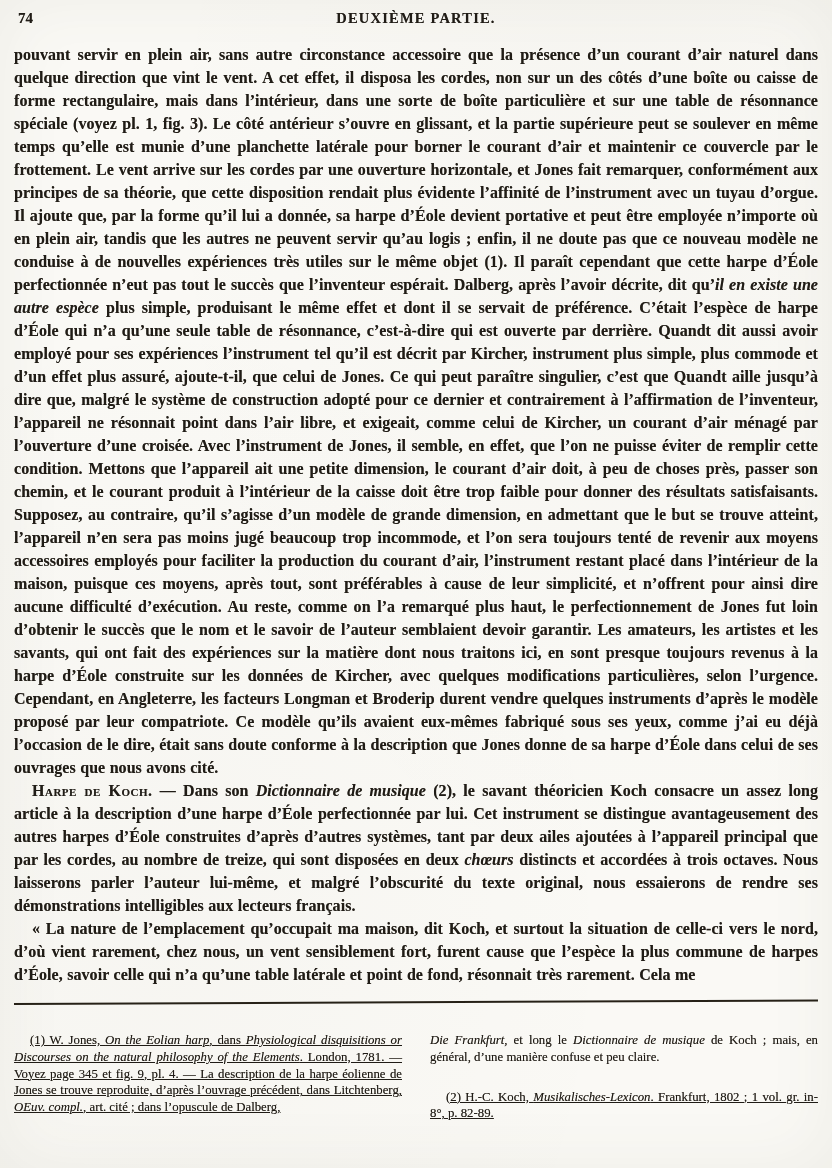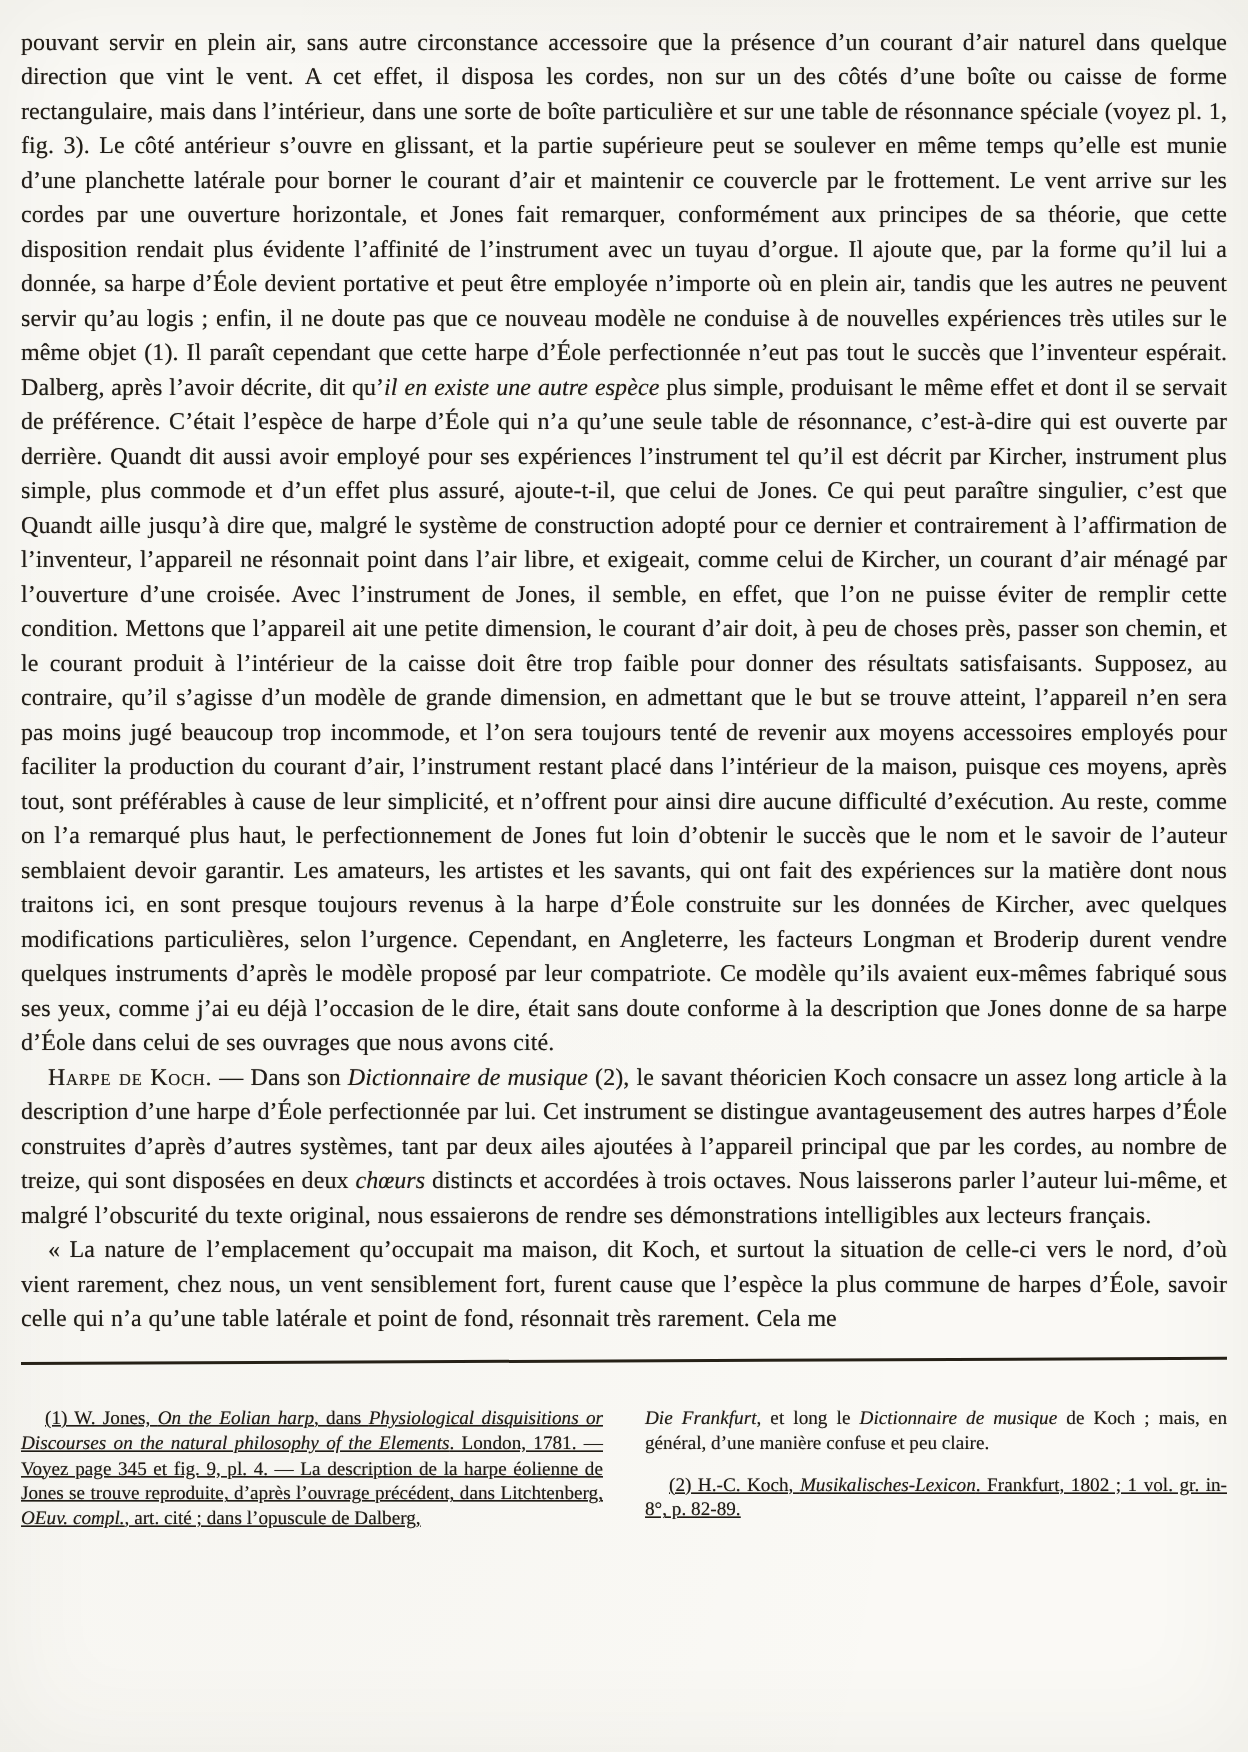--- a/index.html
+++ b/index.html
@@ -45,21 +45,21 @@
   }
 
   .body-text {
     margin-top: 9px;
     font-size: 16px;
     line-height: 23px;
     text-align: justify;
     letter-spacing: 0.05px;
     word-spacing: 0.4px;
   }
-  .para { margin: 0; }
+  .para { margin: 0; font-weight: bold; }
   .para.indent { text-indent: 18px; }
 
   .it { font-style: italic; }
   .sc { font-variant: small-caps; letter-spacing: 0.5px; }
 
   .fn-rule {
     margin-top: 17px;
     height: 0;
     border-top: 2px solid #262117;
     transform: rotate(-0.25deg);
@@ -70,27 +70,31 @@
     display: flex;
     gap: 28px;
     margin-top: 27px;
     font-size: 12.8px;
     line-height: 16.8px;
     text-align: justify;
   }
   .fn-col { flex: 1 1 0; min-width: 0; }
   .fn-para { margin: 0; }
   .fn-para.indent { text-indent: 16px; text-decoration: underline; }
-  .fn-para.spaced { margin-top: 11px; }
+  .fn-para.spaced { margin-top: 23px; }
 </style>
 </head>
 <body>
 
 <div class="page">
 
+  <div class="header">
+    <span class="pagenum ink">74</span>
+    <span class="running ink">DEUXIÈME PARTIE.</span>
+  </div>
 
   <div class="body-text ink">
       <p class="para"><span>pouvant servir en plein air, sans autre circonstance accessoire que la présence d’un courant d’air naturel dans quelque direction que vint le vent. A cet effet, il disposa les cordes, non sur un des côtés d’une boîte ou caisse de forme rectangulaire, mais dans l’intérieur, dans une sorte de boîte particulière et sur une table de résonnance spéciale (voyez pl. 1, fig. 3). Le côté antérieur s’ouvre en glissant, et la partie supérieure peut se soulever en même temps qu’elle est munie d’une planchette latérale pour borner le courant d’air et maintenir ce couvercle par le frottement. Le vent arrive sur les cordes par une ouverture horizontale, et Jones fait remarquer, conformément aux principes de sa théorie, que cette disposition rendait plus évidente l’affinité de l’instrument avec un tuyau d’orgue. Il ajoute que, par la forme qu’il lui a donnée, sa harpe d’Éole devient portative et peut être employée n’importe où en plein air, tandis que les autres ne peuvent servir qu’au logis ; enfin, il ne doute pas que ce nouveau modèle ne conduise à de nouvelles expériences très utiles sur le même objet (1). Il paraît cependant que cette harpe d’Éole perfectionnée n’eut pas tout le succès que l’inventeur espérait. Dalberg, après l’avoir décrite, dit qu’</span><span class="it">il en existe une autre espèce</span><span> plus simple, produisant le même effet et dont il se servait de préférence. C’était l’espèce de harpe d’Éole qui n’a qu’une seule table de résonnance, c’est-à-dire qui est ouverte par derrière. Quandt dit aussi avoir employé pour ses expériences l’instrument tel qu’il est décrit par Kircher, instrument plus simple, plus commode et d’un effet plus assuré, ajoute-t-il, que celui de Jones. Ce qui peut paraître singulier, c’est que Quandt aille jusqu’à dire que, malgré le système de construction adopté pour ce dernier et contrairement à l’affirmation de l’inventeur, l’appareil ne résonnait point dans l’air libre, et exigeait, comme celui de Kircher, un courant d’air ménagé par l’ouverture d’une croisée. Avec l’instrument de Jones, il semble, en effet, que l’on ne puisse éviter de remplir cette condition. Mettons que l’appareil ait une petite dimension, le courant d’air doit, à peu de choses près, passer son chemin, et le courant produit à l’intérieur de la caisse doit être trop faible pour donner des résultats satisfaisants. Supposez, au contraire, qu’il s’agisse d’un modèle de grande dimension, en admettant que le but se trouve atteint, l’appareil n’en sera pas moins jugé beaucoup trop incommode, et l’on sera toujours tenté de revenir aux moyens accessoires employés pour faciliter la production du courant d’air, l’instrument restant placé dans l’intérieur de la maison, puisque ces moyens, après tout, sont préférables à cause de leur simplicité, et n’offrent pour ainsi dire aucune difficulté d’exécution. Au reste, comme on l’a remarqué plus haut, le perfectionnement de Jones fut loin d’obtenir le succès que le nom et le savoir de l’auteur semblaient devoir garantir. Les amateurs, les artistes et les savants, qui ont fait des expériences sur la matière dont nous traitons ici, en sont presque toujours revenus à la harpe d’Éole construite sur les données de Kircher, avec quelques modifications particulières, selon l’urgence. Cependant, en Angleterre, les facteurs Longman et Broderip durent vendre quelques instruments d’après le modèle proposé par leur compatriote. Ce modèle qu’ils avaient eux-mêmes fabriqué sous ses yeux, comme j’ai eu déjà l’occasion de le dire, était sans doute conforme à la description que Jones donne de sa harpe d’Éole dans celui de ses ouvrages que nous avons cité.</span></p>
       <p class="para indent"><span class="sc">Harpe de Koch.</span><span> — Dans son </span><span class="it">Dictionnaire de musique</span><span> (2), le savant théoricien Koch consacre un assez long article à la description d’une harpe d’Éole perfectionnée par lui. Cet instrument se distingue avantageusement des autres harpes d’Éole construites d’après d’autres systèmes, tant par deux ailes ajoutées à l’appareil principal que par les cordes, au nombre de treize, qui sont disposées en deux </span><span class="it">chœurs</span><span> distincts et accordées à trois octaves. Nous laisserons parler l’auteur lui-même, et malgré l’obscurité du texte original, nous essaierons de rendre ses démonstrations intelligibles aux lecteurs français.</span></p>
       <p class="para indent"><span>« La nature de l’emplacement qu’occupait ma maison, dit Koch, et surtout la situation de celle-ci vers le nord, d’où vient rarement, chez nous, un vent sensiblement fort, furent cause que l’espèce la plus commune de harpes d’Éole, savoir celle qui n’a qu’une table latérale et point de fond, résonnait très rarement. Cela me</span></p>
     </div>
 
   <div class="fn-rule"></div>
 
   <div class="footnotes ink">

